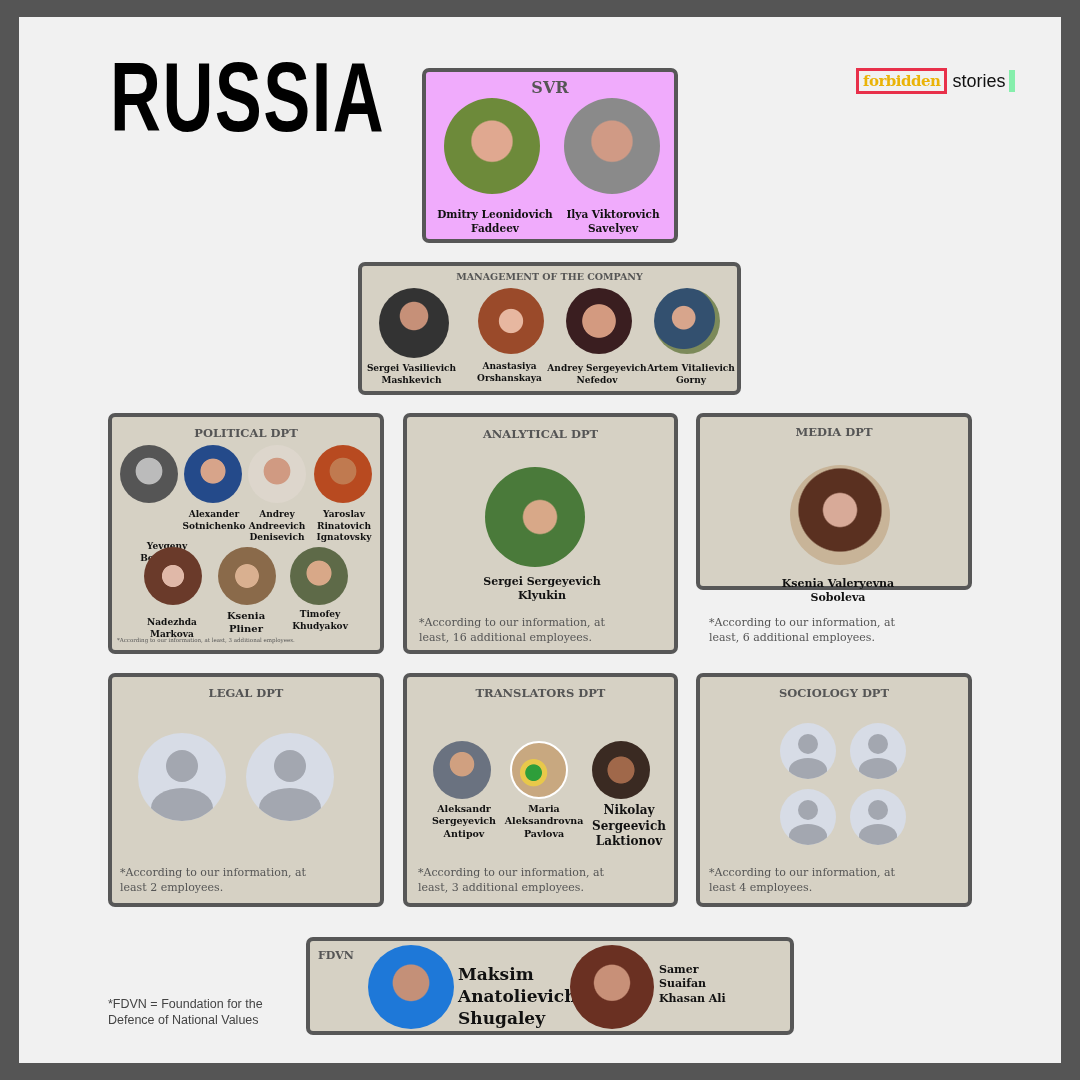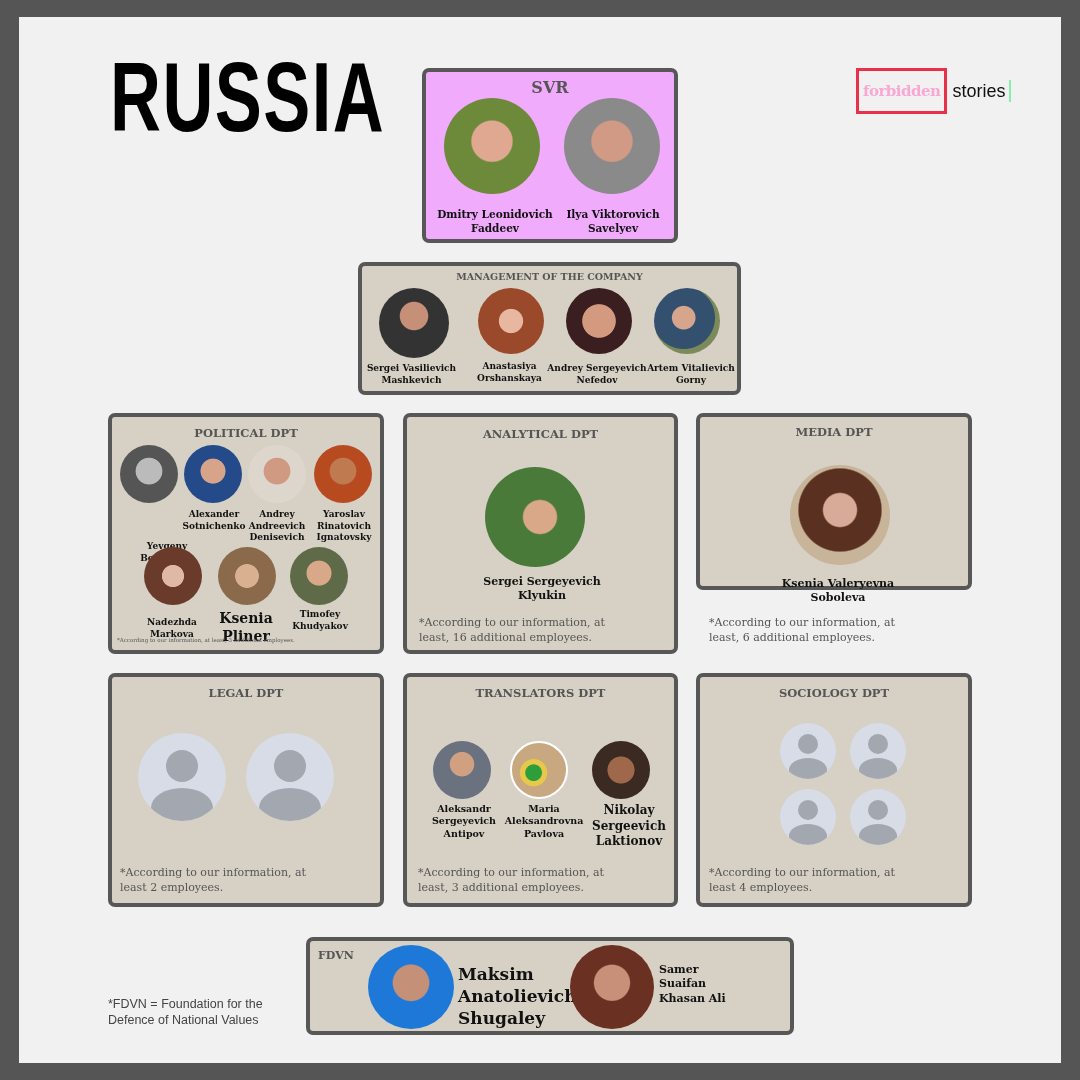--- a/index.html
+++ b/index.html
@@ -1,22 +1,22 @@
 <!DOCTYPE html>
 <html><head>
 <meta charset="utf-8">
 <style>
   * { box-sizing: border-box; margin: 0; padding: 0; }
   html, body { width: 1080px; height: 1080px; background: #555555; overflow: hidden; }
   body { font-family: "DejaVu Serif", serif; position: relative; }
   .page { position: absolute; left: 19px; top: 17px; width: 1042px; height: 1046px; background: #f1f1f1; }
   .title { position: absolute; left: 110px; top: 48px; font-family: "Liberation Sans", sans-serif; font-weight: bold; font-size: 98px; letter-spacing: 2px; color: #000; transform: scaleX(0.72); transform-origin: left top; line-height: 1; }
   .logo { position: absolute; left: 856px; top: 68px; display: flex; align-items: center; }
-  .logo-box { border: 3px solid #e8304a; padding: 11px 4px; font-family: "DejaVu Serif", serif; font-weight: bold; font-size: 15px; color: #f9a8d4; letter-spacing: -0.5px; }
-  .logo-stories { font-family: "Liberation Sans", sans-serif; font-size: 18px; color: #111; margin-left: 5px; padding-right: 3px; border-right: 2px solid #86efac; line-height: 22px; }
+  .logo-box { border: 3px solid #e8304a; padding: 1px 4px; font-family: "DejaVu Serif", serif; font-weight: bold; font-size: 15px; color: #eab308; letter-spacing: -0.5px; }
+  .logo-stories { font-family: "Liberation Sans", sans-serif; font-size: 18px; color: #111; margin-left: 5px; padding-right: 3px; border-right: 6px solid #86efac; line-height: 22px; }
   .box { position: absolute; border: 4px solid #575757; border-radius: 7px; background: #d6d1c4; }
   .box.light { background: #f0abfc; }
   .box-title { position: absolute; left: 0; right: 0; text-align: center; font-family: "DejaVu Serif", serif; font-weight: bold; color: #555; }
   .avatar { position: absolute; border-radius: 50%; overflow: hidden; }
   .person-name { position: absolute; text-align: center; font-family: "DejaVu Serif", serif; font-weight: bold; color: #111; line-height: 1.3; }
   .note { position: absolute; font-family: "DejaVu Serif", serif; color: #555; }
   .placeholder { position: absolute; border-radius: 50%; background: #d7dce6; overflow: hidden; }
   .placeholder .head { position: absolute; border-radius: 50%; background: #a3a7b0; }
   .placeholder .body { position: absolute; border-radius: 50% 50% 0 0; background: #a3a7b0; }
   .footnote { position: absolute; left: 108px; top: 996px; font-family: "Liberation Sans", sans-serif; font-size: 12.5px; color: #444; line-height: 1.3; }
@@ -96,21 +96,21 @@
     <div>Rinatovich</div>
     <div>Ignatovsky</div>
   </div>
   <div class="avatar" style="left:32px;top:130px;width:58px;height:58px;background:radial-gradient(circle at 50% 50%, #e0b8a8 0 26%, #6a3a2a 28% 100%);"></div>
   <div class="avatar" style="left:106px;top:130px;width:58px;height:58px;background:radial-gradient(circle at 50% 50%, #d9b090 0 28%, #8a6a4a 30% 100%);"></div>
   <div class="avatar" style="left:178px;top:130px;width:58px;height:58px;background:radial-gradient(circle at 50% 45%, #d8a888 0 28%, #5e6a48 30% 100%);"></div>
   <div class="person-name" style="left:22px;top:200px;width:76px;font-size:9px;text-align:center;">
     <div>Nadezhda</div>
     <div>Markova</div>
   </div>
-  <div class="person-name" style="left:96px;top:192px;width:76px;font-size:14px;">
+  <div class="person-name" style="left:96px;top:192px;width:76px;font-size:10px;">
     <div>Ksenia</div>
     <div>Pliner</div>
   </div>
   <div class="person-name" style="left:168px;top:192px;width:80px;font-size:9px;">
     <div>Timofey</div>
     <div>Khudyakov</div>
   </div>
   <div class="note" style="left:5px;top:220px;font-size:5.5px;white-space:nowrap;">*According to our information, at least, 3 additional employees.</div>
 </div>
 

